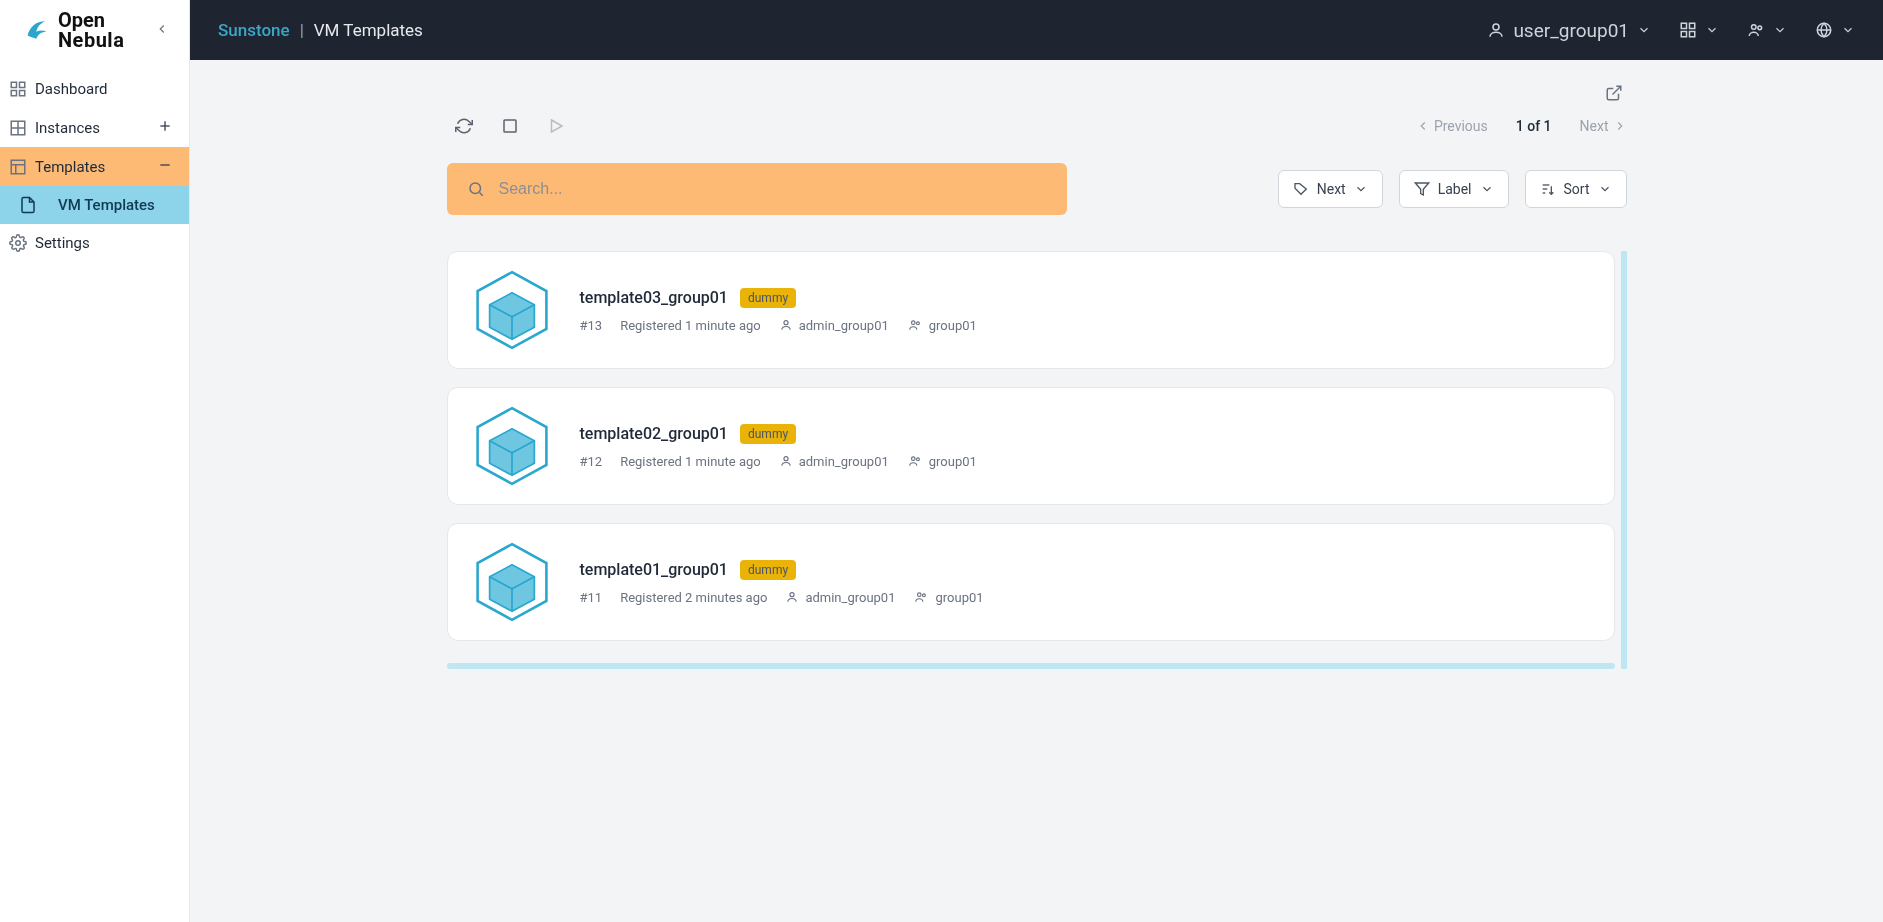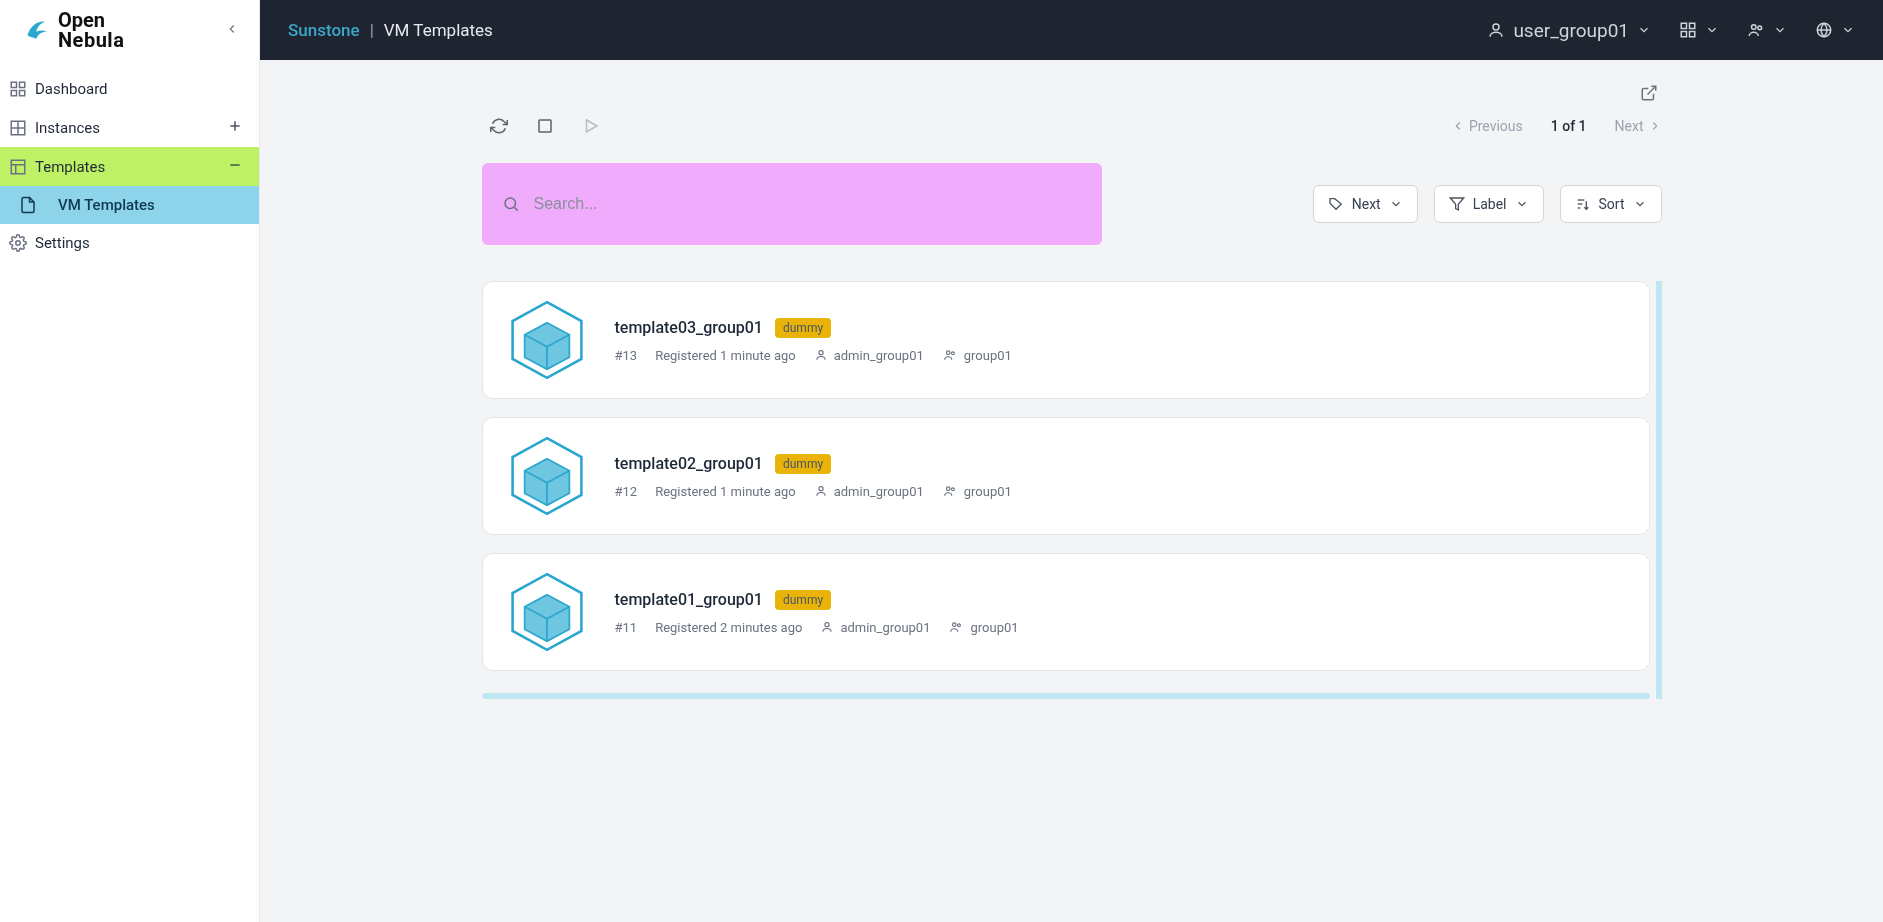--- a/index.html
+++ b/index.html
@@ -9,21 +9,21 @@
   color: #1e2a3a;
   background: #f3f4f6;
   width: 1883px;
   height: 922px;
   overflow: hidden;
 }
 .app { display: flex; width: 100%; height: 100%; }
 
 
 .sidebar {
-  width: 260px;
+  width: 190px;
   background: #fff;
   border-right: 1px solid #e5e7eb;
   display: flex;
   flex-direction: column;
 }
 .sidebar-header {
   display: flex;
   align-items: center;
   padding: 10px 16px 8px 24px;
   justify-content: space-between;
@@ -39,21 +39,21 @@
   display: flex;
   align-items: center;
   padding: 10px 16px 10px 8px;
   gap: 7px;
   cursor: pointer;
   color: #1f2937;
 }
 .nav-item .nav-icon { width: 20px; display:flex; justify-content:center; color:#6b7280; }
 .nav-item .nav-label { flex: 1; font-size: 15px; }
 .nav-item .nav-expand { color: #374151; }
-.nav-item.section-open { background: #bef264; }
+.nav-item.section-open { background: #fdba74; }
 .nav-sub {
   display: flex;
   align-items: center;
   padding: 10px 16px 10px 18px;
   gap: 20px;
   cursor: pointer;
   background: #8dd4ea;
   color: #0f3a52;
 }
 .nav-sub .nav-icon { width: 20px; display:flex; justify-content:center; color:#0f3a52; }
@@ -104,24 +104,24 @@
 }
 .tool-btn { cursor:pointer; display:flex; align-items:center; }
 .tool-btn.disabled { color:#b7bcc5; cursor:default; }
 .pager { display:flex; align-items:center; gap: 28px; color:#9ca3af; font-size:14px; }
 .pager .page-current { color:#1f2937; font-weight:500; }
 .pager .pg-link { display:flex; align-items:center; gap:4px; cursor:default; }
 
 .search-row { display:flex; align-items:center; gap: 16px; margin-bottom: 36px; }
 .search-box {
   flex: 0 1 620px;
-  background: #f0abfc;
+  background: #fdba74;
   border-radius: 6px;
   display:flex; align-items:center;
-  padding: 32px 20px;
+  padding: 17px 20px;
   gap: 14px;
   color:#6b7280;
 }
 .search-box input {
   flex:1; border:none; background:transparent; outline:none;
   font-size: 16px; color:#374151;
 }
 .search-box input::placeholder { color:#8a8f98; }
 .search-spacer { flex:1; }
 .pill-btn {

